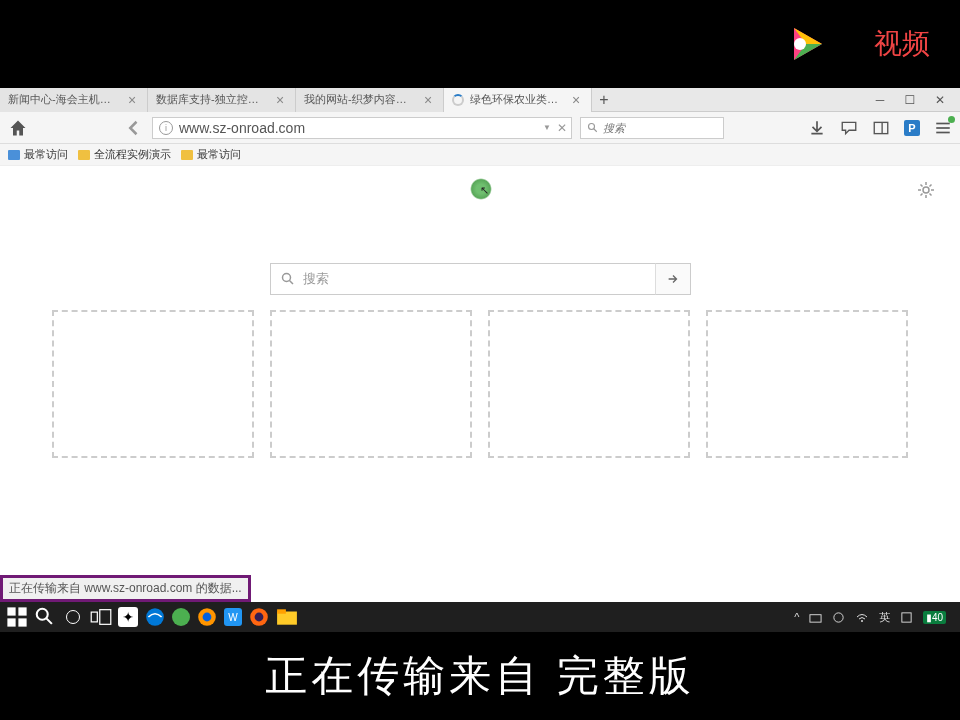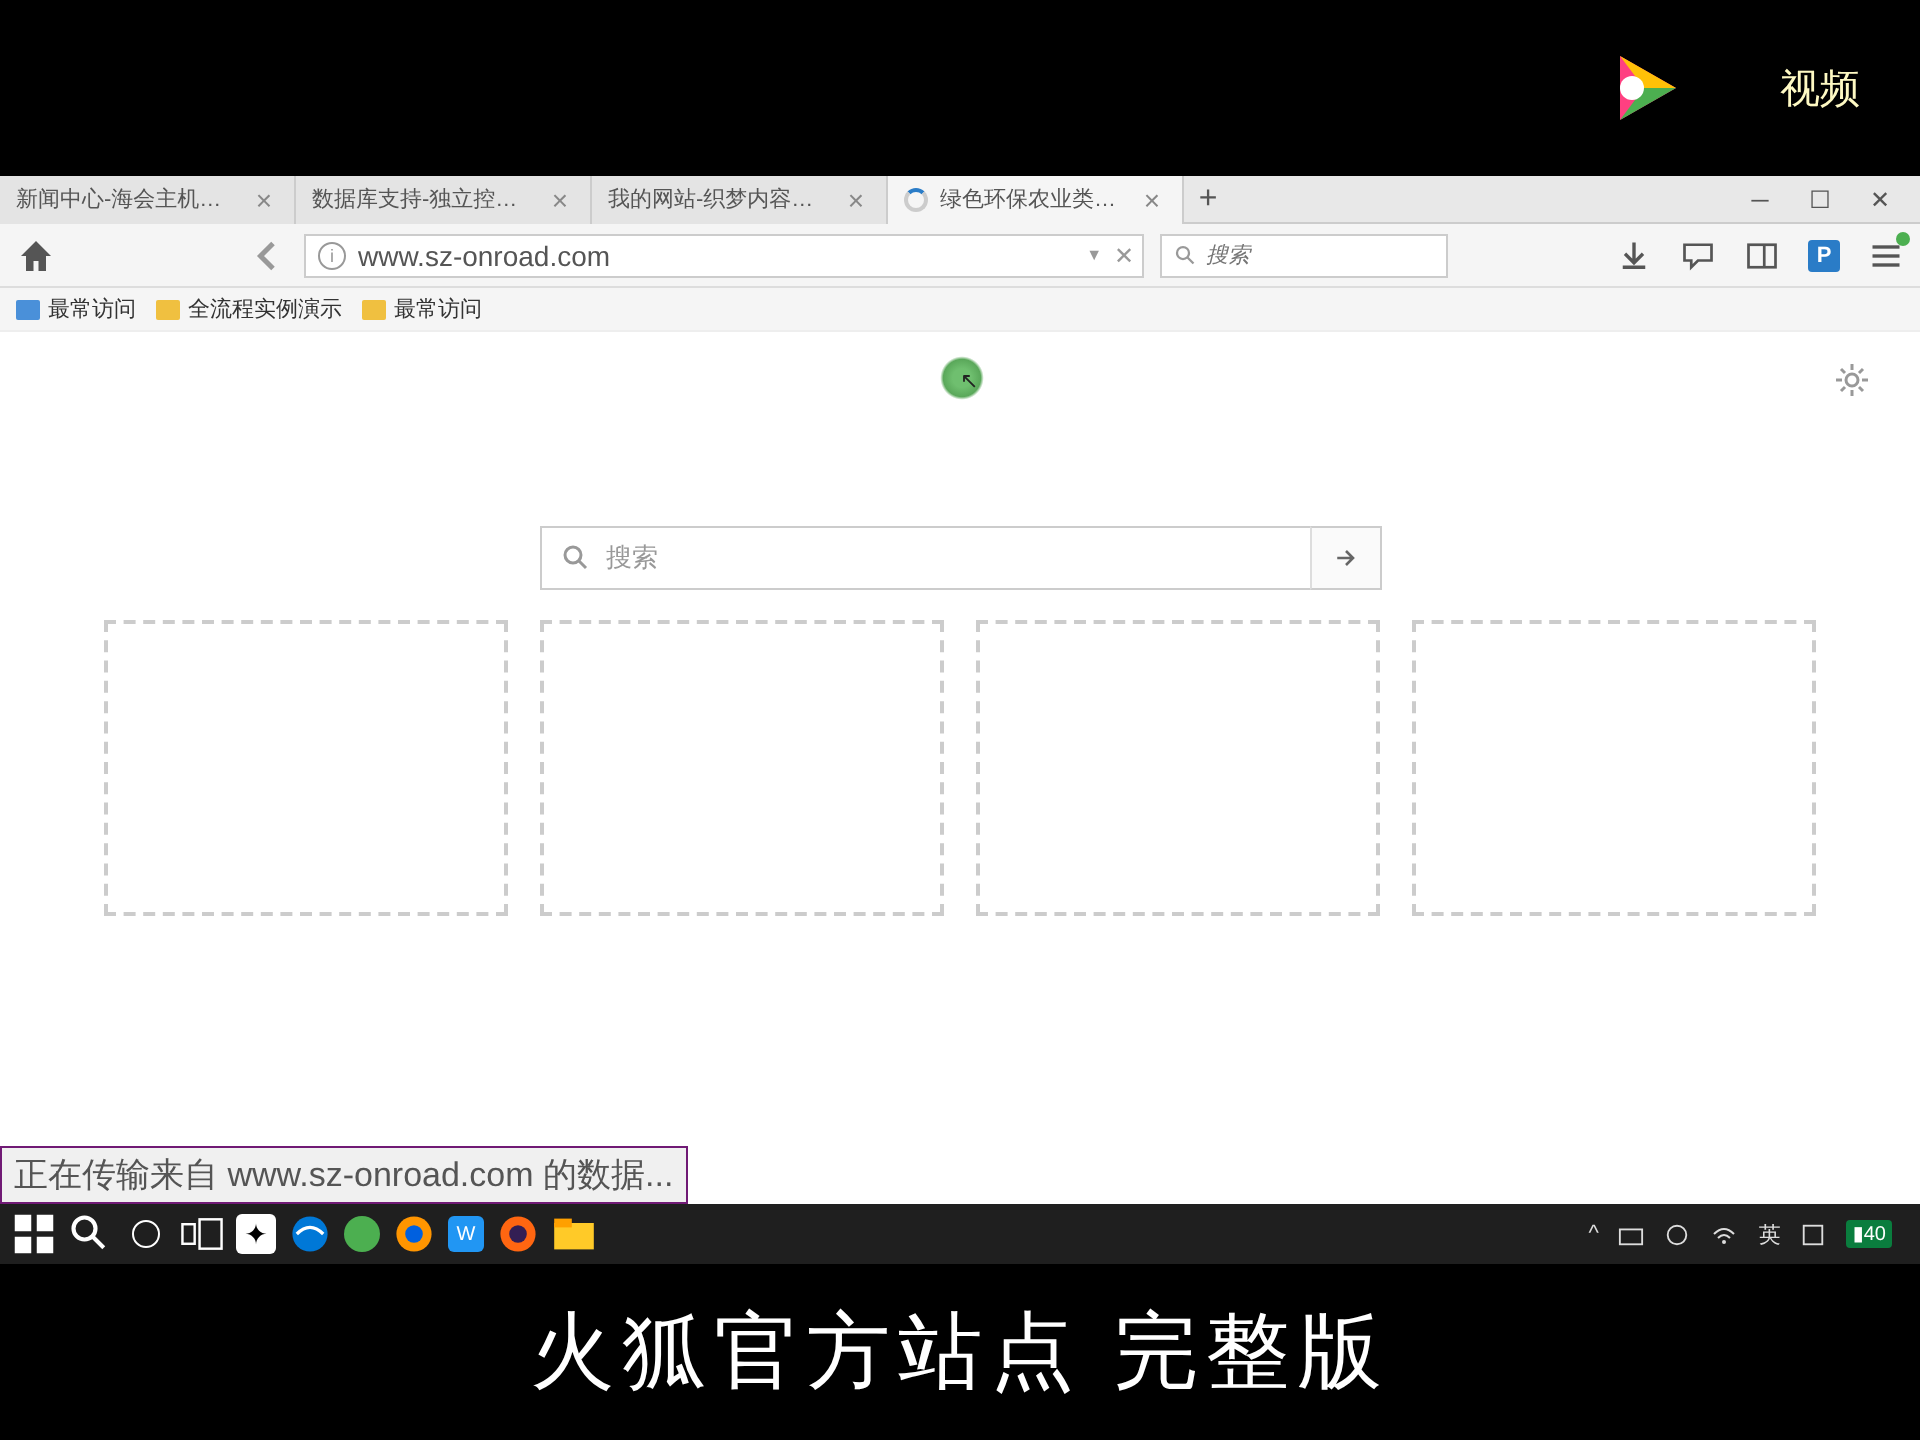--- a/index.html
+++ b/index.html
@@ -2,21 +2,21 @@
 <html><head>
 <meta charset="utf-8">
 <style>
 * { margin: 0; padding: 0; box-sizing: border-box; }
 body { font-family: "Microsoft YaHei", Arial, sans-serif; background: #000; width: 960px; height: 720px; overflow: hidden; position: relative; font-size: 12px; }
 
 .top-banner { width: 100%; height: 88px; background: #000; display: flex; align-items: center; justify-content: center; position: relative; }
 .top-banner-text { color: #fff; font-size: 46px; font-weight: 500; letter-spacing: 2px; }
 .logo-area { position: absolute; right: 30px; top: 20px; display: flex; align-items: center; gap: 4px; }
 .play-logo { width: 48px; height: 48px; position: relative; }
-.logo-text { color: #fef9c3; font-size: 20px; font-weight: 400; margin-left: 40px; }
+.logo-text { color: #ef4444; font-size: 28px; font-weight: 400; margin-left: 40px; }
 
 .browser-window { width: 100%; height: 514px; background: #fff; display: flex; flex-direction: column; position: relative; }
 
 .tabs-bar { height: 24px; background: #e8e8e8; display: flex; align-items: center; border-bottom: 1px solid #ccc; }
 .tab { height: 24px; padding: 0 8px; display: flex; align-items: center; gap: 6px; font-size: 11px; color: #555; border-right: 1px solid #ccc; background: #e4e4e4; max-width: 148px; overflow: hidden; white-space: nowrap; cursor: pointer; }
 .tab.active { background: #f5f5f5; }
 .tab-label { overflow: hidden; text-overflow: ellipsis; flex: 1; }
 .tab-close { width: 14px; height: 14px; display: flex; align-items: center; justify-content: center; color: #888; border-radius: 2px; font-size: 14px; }
 .tab-favicon { width: 12px; height: 12px; border-radius: 50%; flex-shrink: 0; }
 .new-tab { width: 24px; display: flex; align-items: center; justify-content: center; color: #555; font-size: 16px; cursor: pointer; }
@@ -50,21 +50,21 @@
 .settings-gear { position: absolute; right: 24px; top: 14px; width: 20px; height: 20px; color: #888; cursor: pointer; }
 
 .center-search { position: absolute; left: 270px; top: 97px; width: 420px; height: 32px; border: 1px solid #ccc; display: flex; align-items: center; padding: 0 10px; gap: 8px; background: #fff; }
 .center-search-icon { width: 14px; height: 14px; color: #999; }
 .center-search-text { color: #999; font-size: 13px; }
 .center-search-go { position: absolute; right: -2px; top: -1px; width: 36px; height: 32px; border: 1px solid #ccc; border-left: 1px solid #ddd; display: flex; align-items: center; justify-content: center; color: #666; cursor: pointer; background: #fafafa; }
 
 .tiles { position: absolute; left: 52px; top: 144px; display: flex; gap: 16px; }
 .tile { width: 202px; height: 148px; border: 2px dashed #ccc; background: #fff; }
 
-.status-bar { position: absolute; left: 0; bottom: 0; background: #f0f0f0; border: 1px solid #701a75; padding: 2px 6px; font-size: 17px; color: #555; }
+.status-bar { position: absolute; left: 0; bottom: 0; background: #f0f0f0; border: 3px solid #701a75; padding: 2px 6px; font-size: 12px; color: #555; }
 
 .taskbar { width: 100%; height: 30px; background: #1f1f1f; display: flex; align-items: center; gap: 6px; padding: 0 6px; }
 .task-icon { width: 22px; height: 22px; display: flex; align-items: center; justify-content: center; color: #fff; cursor: pointer; font-size: 13px; }
 .tray { margin-left: auto; display: flex; gap: 10px; align-items: center; color: #ddd; font-size: 11px; padding-right: 8px; }
 .tray-item { display: flex; align-items: center; justify-content: center; }
 
 .bottom-banner { width: 100%; height: 88px; background: #000; display: flex; align-items: center; justify-content: center; }
 .bottom-banner-text { color: #fff; font-size: 42px; font-weight: 500; letter-spacing: 4px; }
 
 svg { width: 100%; height: 100%; }
@@ -297,14 +297,14 @@
         </svg>
     </div>
     <div class="tray-item" style="background:#0a7d3e;padding:1px 3px;border-radius:2px;font-size:10px">
       <span style="color:#fff">▮</span>
         <span style="color:#fff">40</span>
     </div>
   </div>
 </div>
 
 <div class="bottom-banner">
-  <span class="bottom-banner-text">火狐官方站点 完整版</span>
+  <span class="bottom-banner-text">正在传输来自 完整版</span>
 </div>
 
 </body></html>

